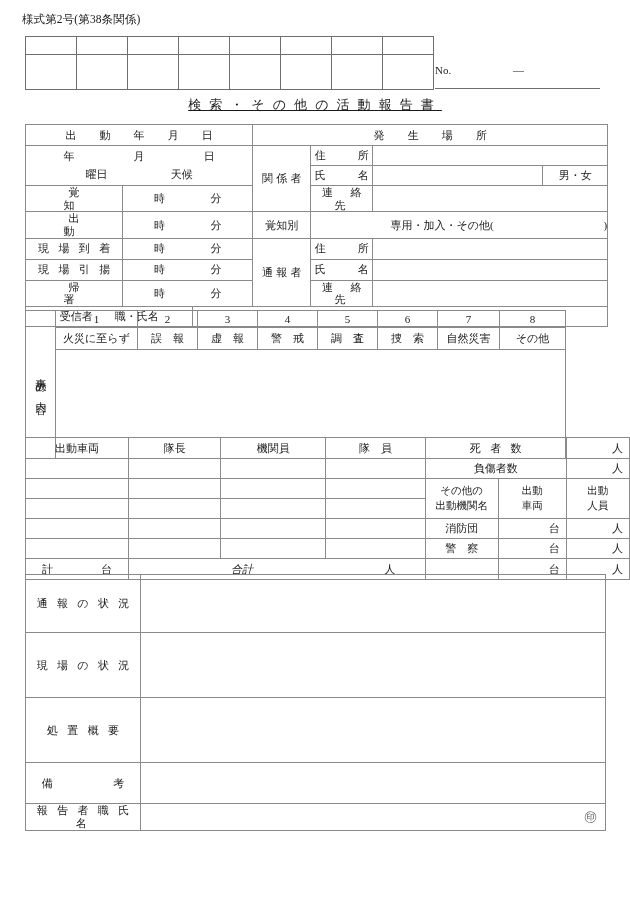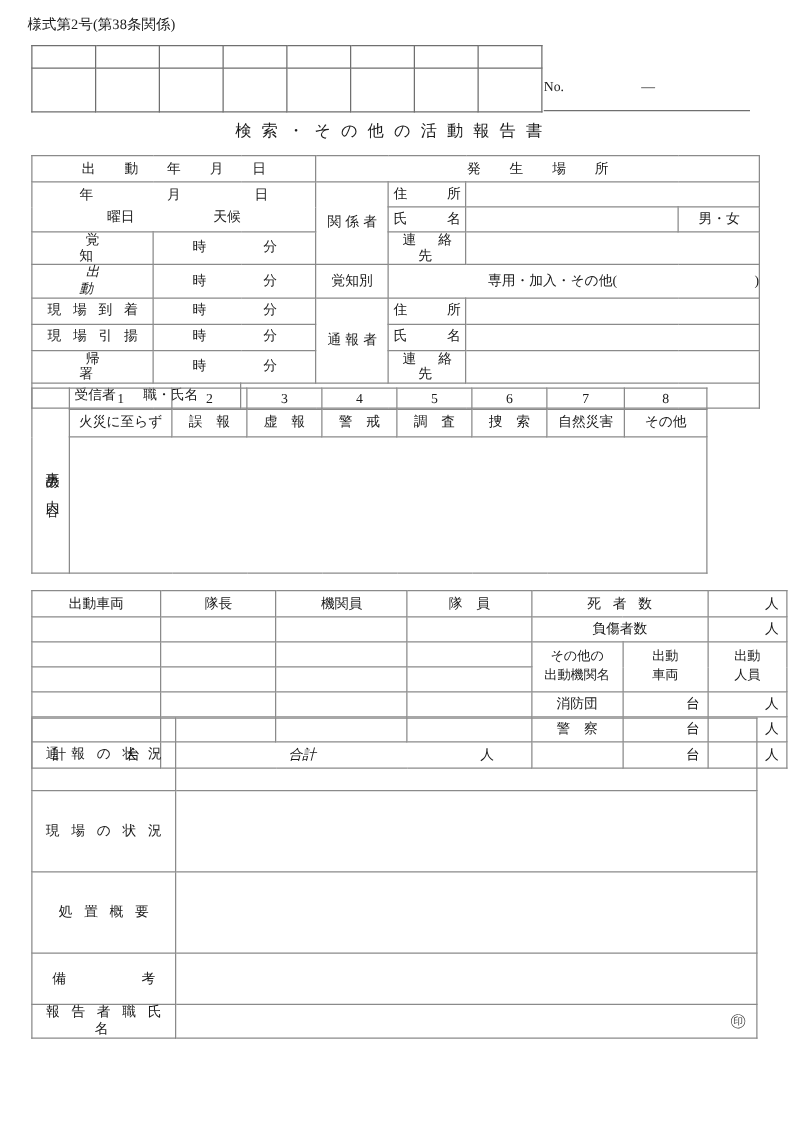--- a/index.html
+++ b/index.html
@@ -99,38 +99,39 @@
     font-size: 11px;
   }
 
   .doc-title {
     position: absolute;
     left: 0;
     top: 96px;
     width: 630px;
     text-align: center;
     font-size: 13px;
+    text-decoration: underline;
   }
   .doc-title span { letter-spacing: 0.62em; }
 
   
   .t-main {
     position: absolute;
     left: 25px;
     top: 124px;
   }
   .t-incident {
     position: absolute;
     left: 25px;
     top: 310px;
   }
   .t-units {
     position: absolute;
     left: 25px;
-    top: 472px;
+    top: 437px;
   }
   .t-notes {
     position: absolute;
     left: 25px;
     top: 574px;
   }
 
   .vert {
     writing-mode: vertical-rl;
     text-orientation: upright;
@@ -244,21 +245,21 @@
         <div class="spread">
           <span>時</span>
           <span>分</span>
         </div>
       </td>
       <td class="sp1">連　絡　先</td>
       <td colspan="2"></td>
     </tr>
 
     <tr>
-      <td style="height:20px;font-style:italic;" class="sp3">出　　　動</td>
+      <td style="height:20px;" class="sp3">出　　　動</td>
       <td colspan="2">
         <div class="spread">
           <span>時</span>
           <span>分</span>
         </div>
       </td>
       <td>覚知別</td>
       <td colspan="3" class="left-pad" style="padding-left:14px;">専用・加入・その他(　　　　　　　　　　)</td>
     </tr>
 

